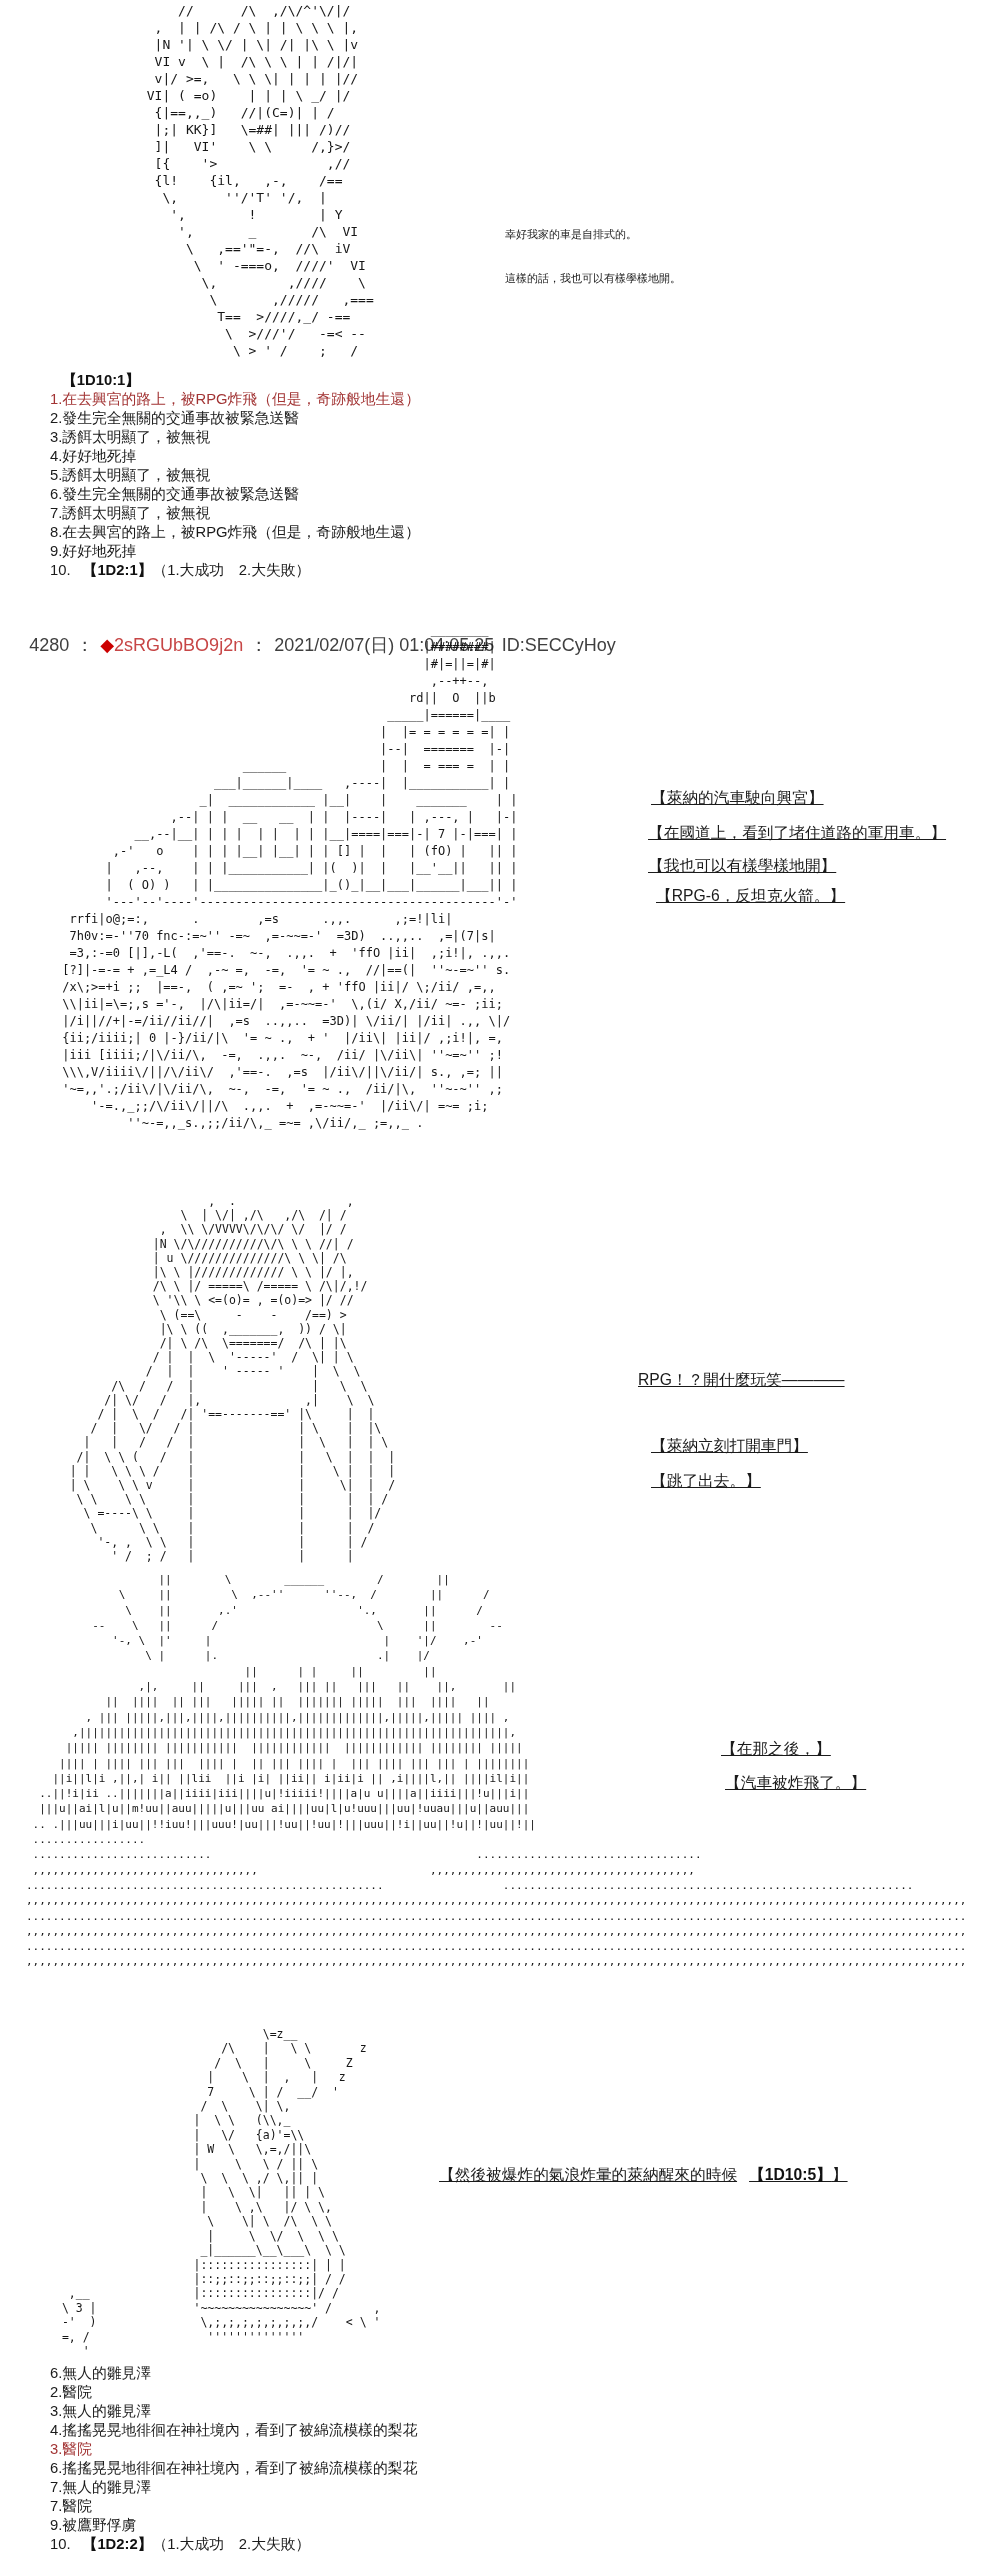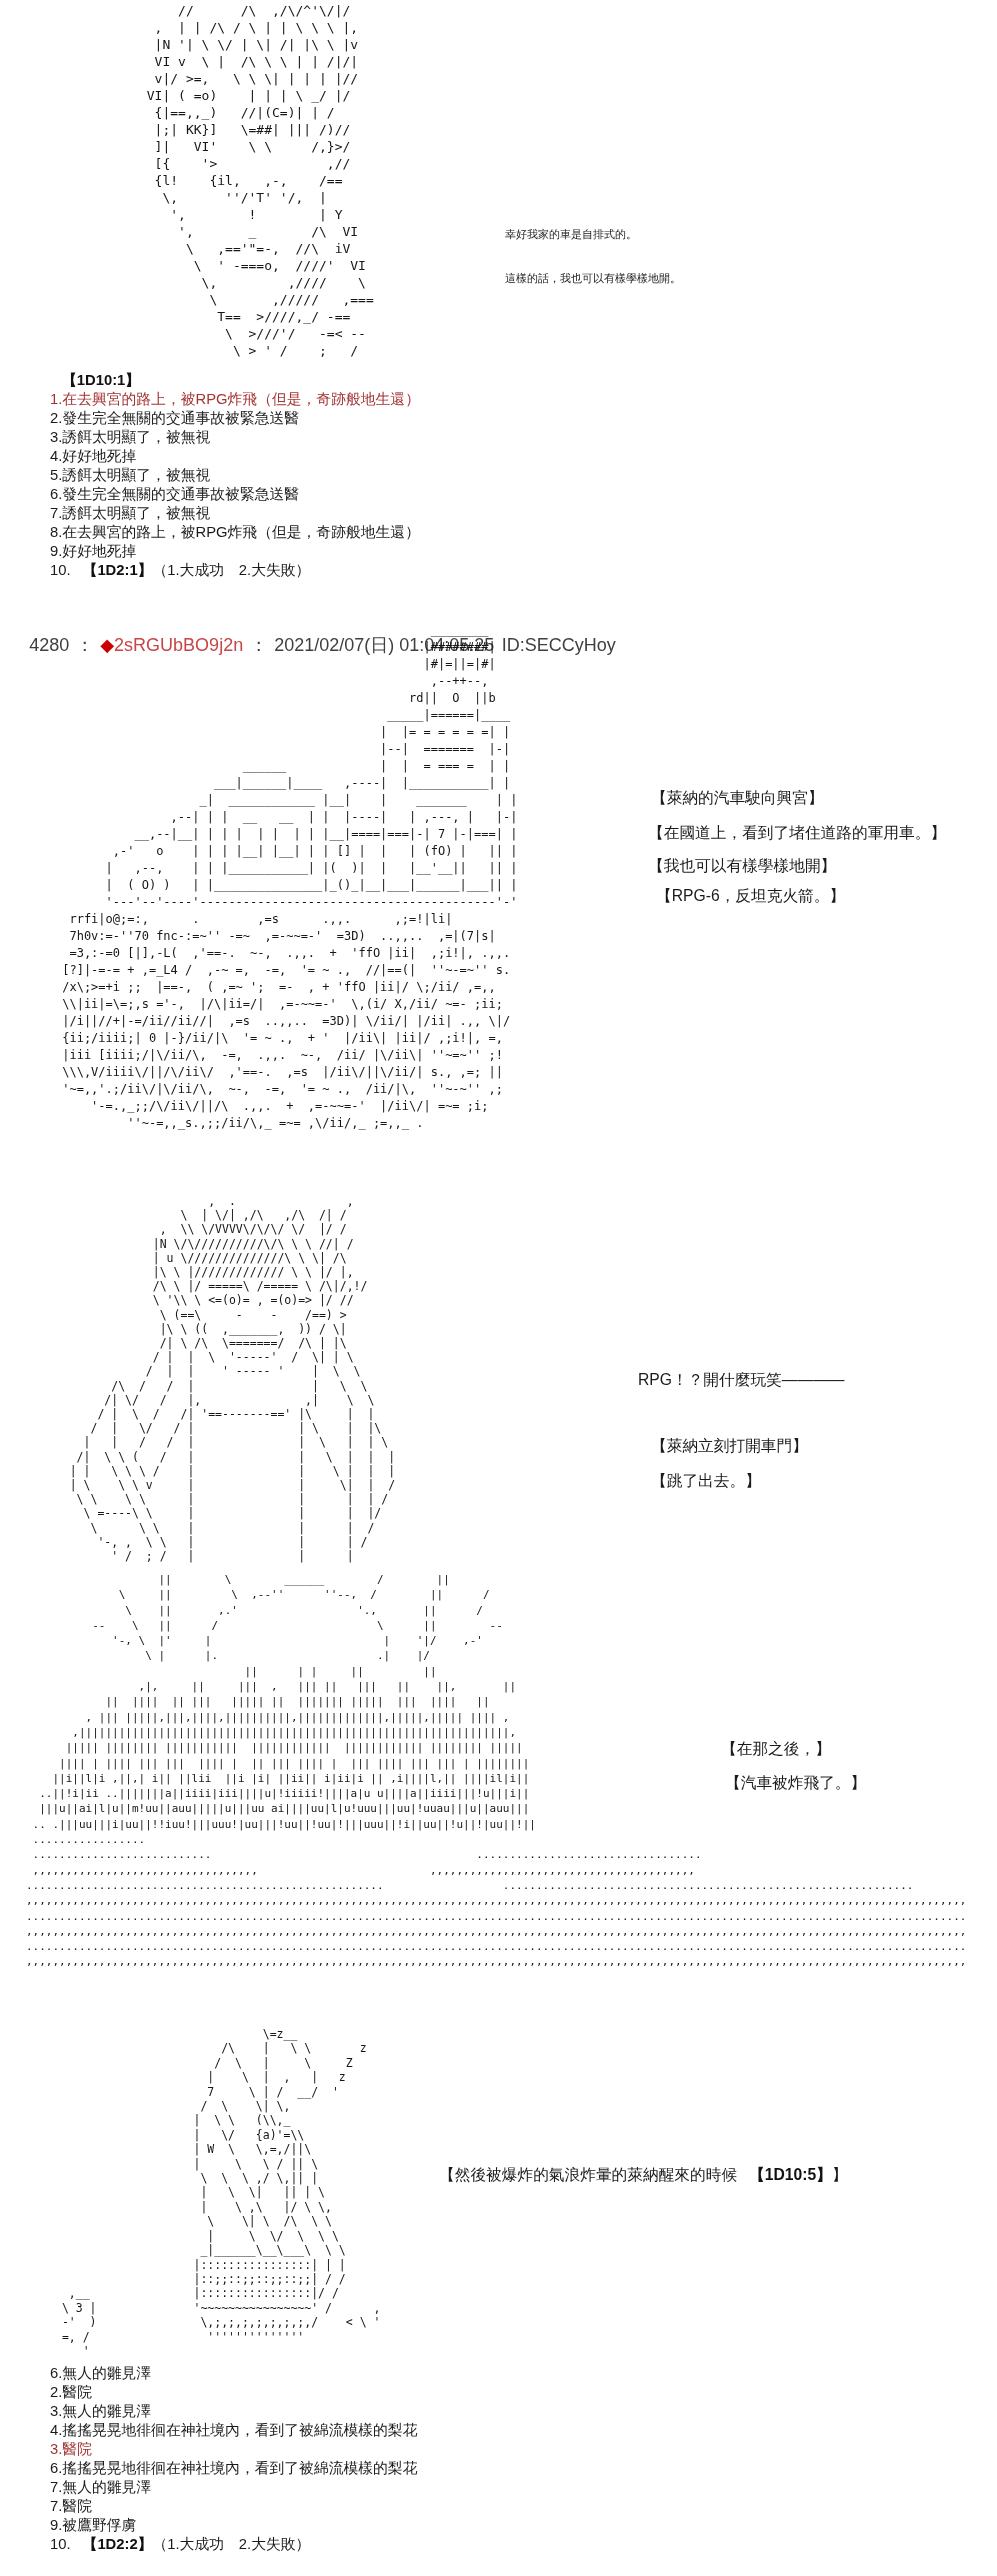--- a/index.html
+++ b/index.html
@@ -7,21 +7,21 @@
         font-family:"Liberation Sans","DejaVu Sans",sans-serif;color:#1b1b1b;}
   .aa{position:absolute;margin:0;font-family:"DejaVu Sans Mono","Liberation Mono",monospace;
       white-space:pre;color:#161616;}
   #aa-face{left:92px;top:1.8px;font-size:13px;line-height:17px;}
   #aa-truck{left:55px;top:622px;font-size:12px;line-height:17px;}
   #aa-driver{left:42px;top:1194px;font-size:11.5px;line-height:14.2px;}
   #aa-explosion{left:26px;top:1572px;font-size:11px;line-height:15.3px;}
   #aa-rena{left:55px;top:2027px;font-size:11.5px;line-height:14.4px;}
   .txt{position:absolute;white-space:pre;color:#1b1b1b;}
   .t18{font-size:11px;}
-  .t17{font-size:15.7px;}
+  .t17{font-size:15.7px;text-decoration:underline;}
   .list{position:absolute;left:50px;font-size:14.8px;line-height:19px;color:#1b1b1b;}
   #list1{top:371px;}
   #list2{top:2364px;}
   .li{white-space:pre;}
   .li.red{color:#a23434;}
   .dice{font-weight:bold;color:#111111;margin-left:12px;}
   .post-header{position:absolute;left:9.2px;font-size:18px;color:#3f3f3f;white-space:pre;}
   #header1{top:612px;}
   #header2{top:1984px;}
   .post-header .sep{margin:0 6.5px;color:#3f3f3f;}

